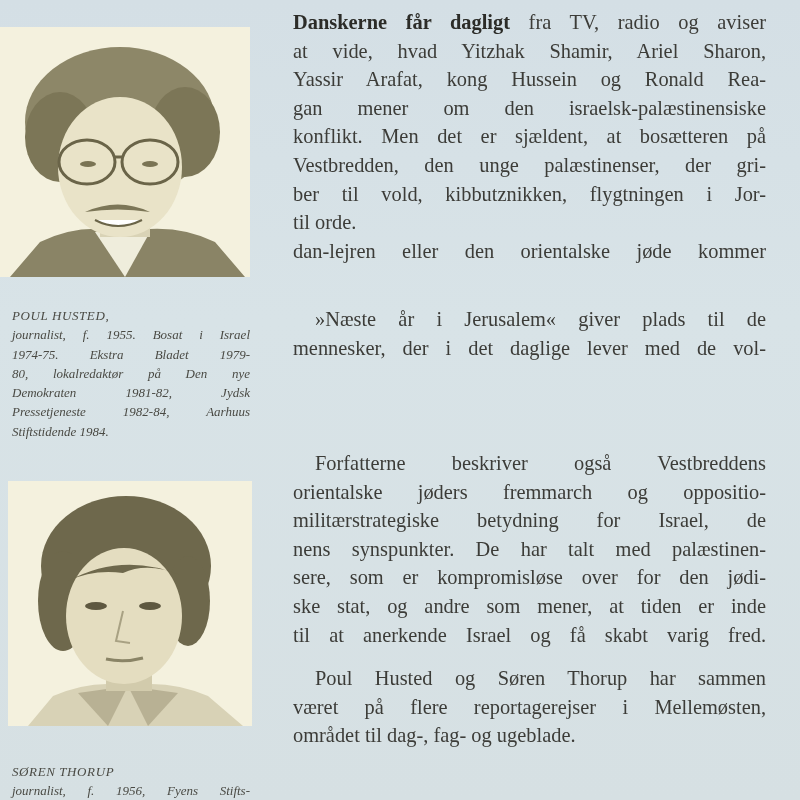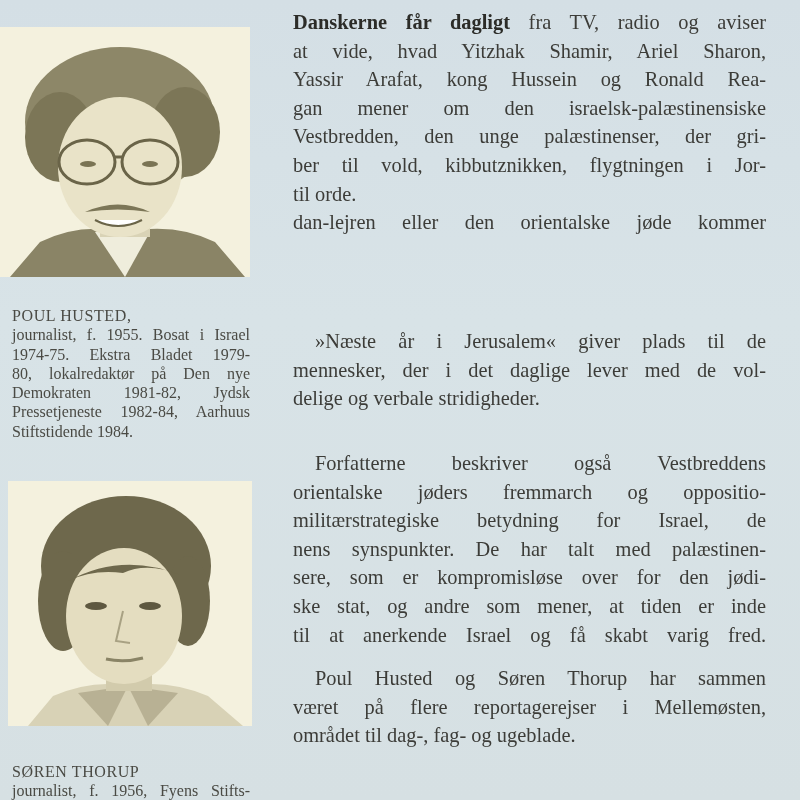--- a/index.html
+++ b/index.html
@@ -27,24 +27,25 @@
       overflow: hidden;
     }
     .photo svg { display: block; width: 100%; height: 100%; }
     #photo-1 { left: 0; top: 27px; width: 250px; height: 250px; }
     #photo-2 { left: 8px; top: 481px; width: 244px; height: 245px; }
 
     .caption {
       position: absolute;
       left: 12px;
       width: 238px;
-      font-size: 16px;
+      font-size: 13px;
       line-height: 19.3px;
       color: #4a4a44;
       text-align: justify;
+      font-style: italic;
     }
     #caption-1 { top: 306px; }
     #caption-2 { top: 762px; }
     .caption .name {
       display: block;
       letter-spacing: 0.6px;
     }
     .caption .bio-line {
       display: block;
       text-align: justify;
@@ -65,21 +66,21 @@
     .line {
       display: block;
       white-space: nowrap;
       text-align: justify;
       text-align-last: justify;
     }
     .line.end { text-align-last: left; }
     .line.indent { padding-left: 22px; }
     .lead { font-weight: bold; color: #2c2c28; }
     #para-1 { top: 8px; }
-    #para-2 { top: 327px; font-family: Liberation Serif, serif; }
+    #para-2 { top: 305px; font-family: Liberation Serif, serif; }
     #para-3 { top: 408px; margin-top: 41px; }
     #para-4 { top: 664px; }
   </style>
 </head>
 <body>
 
 <div class="page">
 
   <div class="photo" id="photo-1">
     <svg viewBox="0 0 250 250">
@@ -148,30 +149,30 @@
   <div class="caption" id="caption-2">
     <span class="name">SØREN THORUP</span>
     <span class="bio-line">journalist, f. 1956, Fyens Stifts-</span>
   </div>
 
   <div class="body-text" id="para-1">
     <span class="line"><span class="lead">Danskerne får dagligt</span><span> fra TV, radio og aviser</span></span>
     <span class="line">at vide, hvad Yitzhak Shamir, Ariel Sharon,</span>
     <span class="line">Yassir Arafat, kong Hussein og Ronald Rea-</span>
     <span class="line">gan mener om den israelsk-palæstinensiske</span>
+    <span class="line">konflikt. Men det er sjældent, at bosætteren på</span>
     <span class="line">Vestbredden, den unge palæstinenser, der gri-</span>
     <span class="line">ber til vold, kibbutznikken, flygtningen i Jor-</span>
     <span class="line end">til orde.</span>
     <span class="line">dan-lejren eller den orientalske jøde kommer</span>
   </div>
 
   <div class="body-text" id="para-2">
     <span class="line indent">»Næste år i Jerusalem« giver plads til de</span>
     <span class="line">mennesker, der i det daglige lever med de vol-</span>
-    <span class="line end">delige og verbale stridigheder.</span>
   </div>
 
   <div class="body-text" id="para-3">
     <span class="line indent">Forfatterne beskriver også Vestbreddens</span>
     <span class="line">orientalske jøders fremmarch og oppositio-</span>
     <span class="line">militærstrategiske betydning for Israel, de</span>
     <span class="line">nens synspunkter. De har talt med palæstinen-</span>
     <span class="line">sere, som er kompromisløse over for den jødi-</span>
     <span class="line">ske stat, og andre som mener, at tiden er inde</span>
     <span class="line">til at anerkende Israel og få skabt varig fred.</span>

